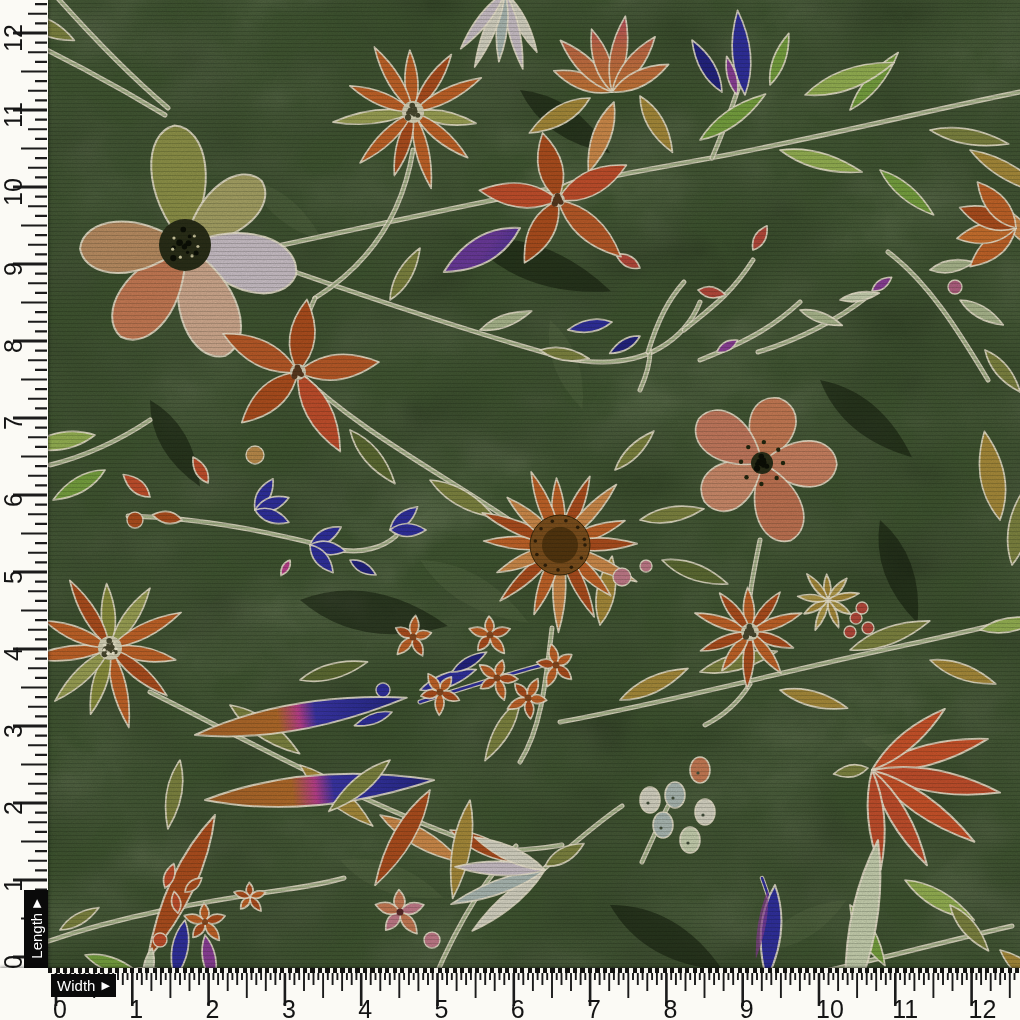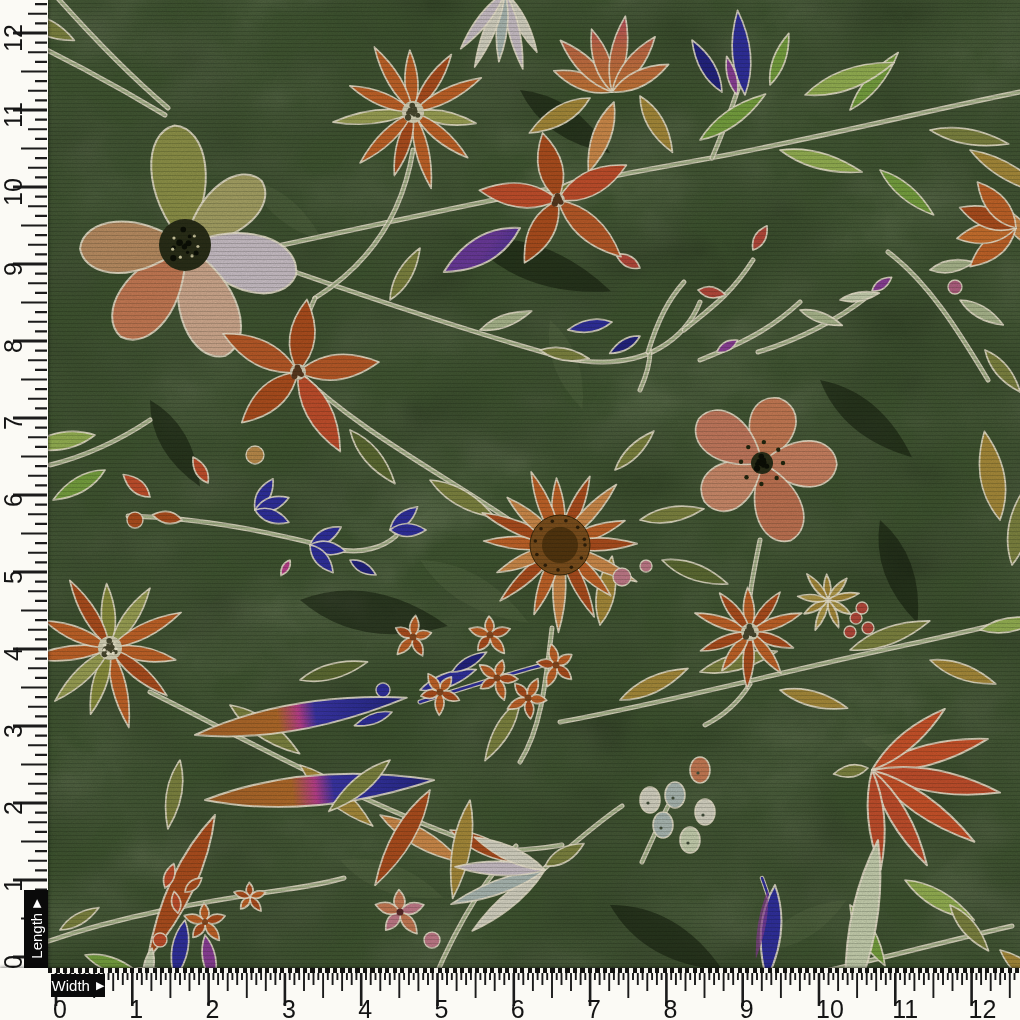--- a/index.html
+++ b/index.html
@@ -15,21 +15,21 @@
   .lnum{position:absolute;width:26px;height:26px;display:flex;align-items:center;
     justify-content:center;transform:rotate(-90deg);font-size:25px;color:#141414;}
   .bnum{position:absolute;font-size:25px;color:#141414;}
   #dash-line{position:absolute;left:48px;top:968px;width:972px;height:4.5px;
     background:repeating-linear-gradient(90deg,#131311 0 4px,#f6f5ef 4px 7.5px);}
   .vlabel{position:absolute;left:24px;top:890px;width:24px;height:78px;background:#0a0a0a;}
   .vlabel .in{position:absolute;width:78px;height:24px;left:-27px;top:27px;
     transform:rotate(-90deg);color:#fff;display:flex;align-items:center;
     justify-content:center;gap:5px;font-size:15px;}
   .vlabel .arr,.hlabel .arr{font-size:11px;line-height:1;}
-  .hlabel{position:absolute;left:51px;top:974px;width:54px;height:23px;background:#0a0a0a;
+  .hlabel{position:absolute;left:51px;top:974px;width:65px;height:23px;background:#0a0a0a;
     color:#fff;display:flex;align-items:center;justify-content:center;gap:6px;font-size:15px;}
 </style>
 </head>
 <body>
 
 <div id="stage">
 
   <svg id="fab" viewBox="0 0 1020 1020">
     <defs>
       <filter id="blotchDark" x="-5%" y="-5%" width="110%" height="110%">

